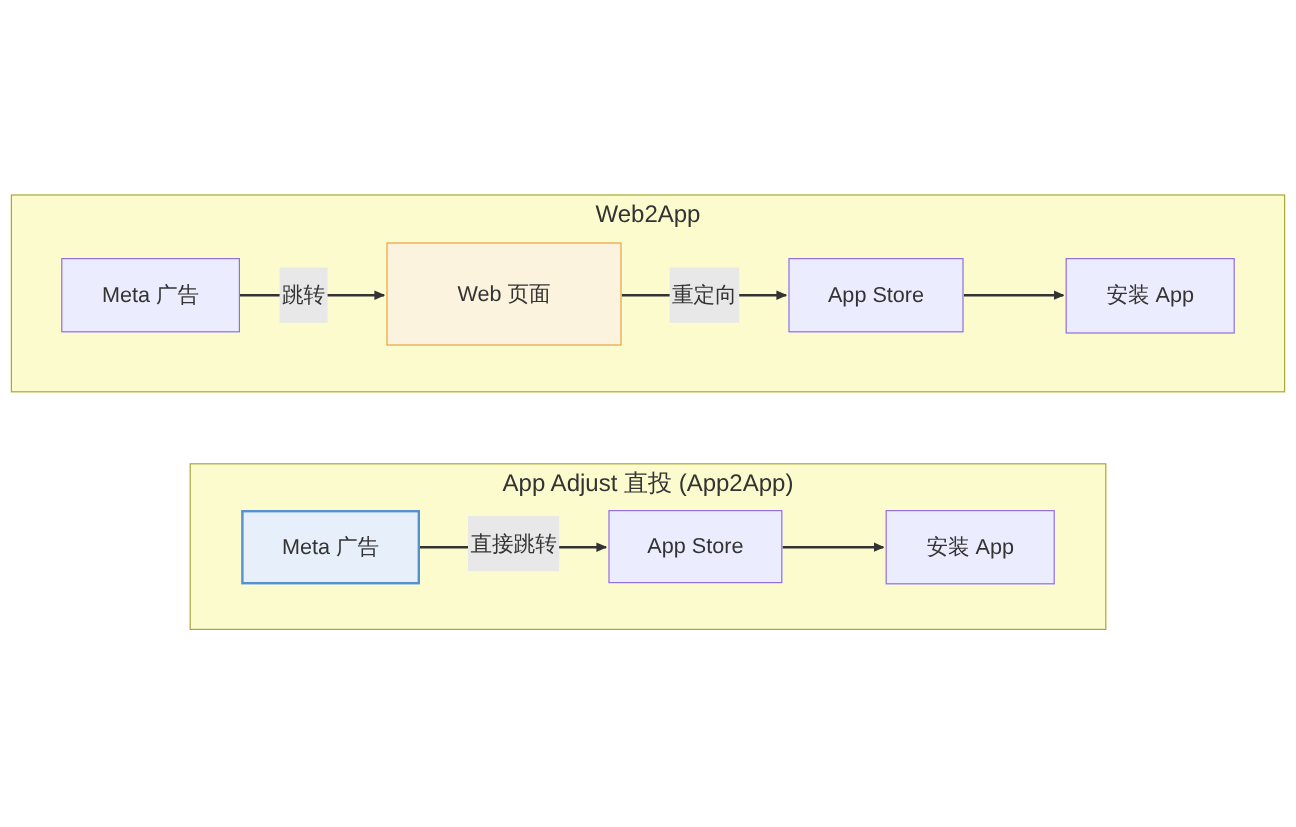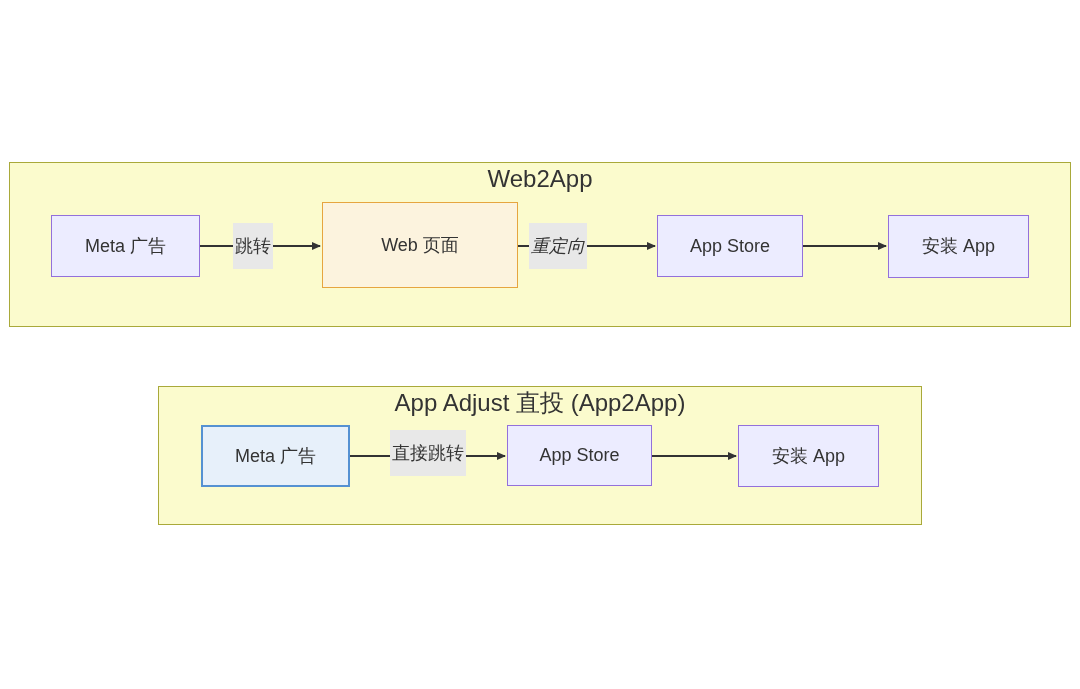--- a/index.html
+++ b/index.html
@@ -34,21 +34,21 @@
     background:var(--cluster_fill);
     border:1px solid var(--cluster_border);
     box-sizing:border-box;
   }
   .cluster-top{left:9px;top:162px;width:1062px;height:165px;}
   .cluster-bottom{left:158px;top:386px;width:764px;height:139px;}
   .cluster-title{
     position:absolute;
     left:0;top:5px;width:100%;
     text-align:center;
-    font-size:24px;
+    font-size:20px;
     line-height:22px;
     color:var(--text_color);
   }
   .edges{position:absolute;left:0;top:0;}
   .edge-line{stroke:var(--edge_color);stroke-width:2px;}
   .node{
     position:absolute;
     box-sizing:border-box;
     background:var(--node_fill);
     border:1px solid var(--node_border);
@@ -128,16 +128,16 @@
 
   <div class="node" style="left:507px;top:425px;width:145px;height:61px;">
     <span>App Store</span>
   </div>
 
   <div class="node" style="left:738px;top:425px;width:141px;height:62px;">
     <span>安装 App</span>
   </div>
 
   <div class="edge-label" style="left:253px;top:246px;">跳转</div>
-  <div class="edge-label" style="left:558px;top:246px;font-style:italic;">重定向</div>
+  <div class="edge-label" style="left:587px;top:246px;">重定向</div>
   <div class="edge-label" style="left:428px;top:453px;">直接跳转</div>
 
 </div>
 
 </body></html>

